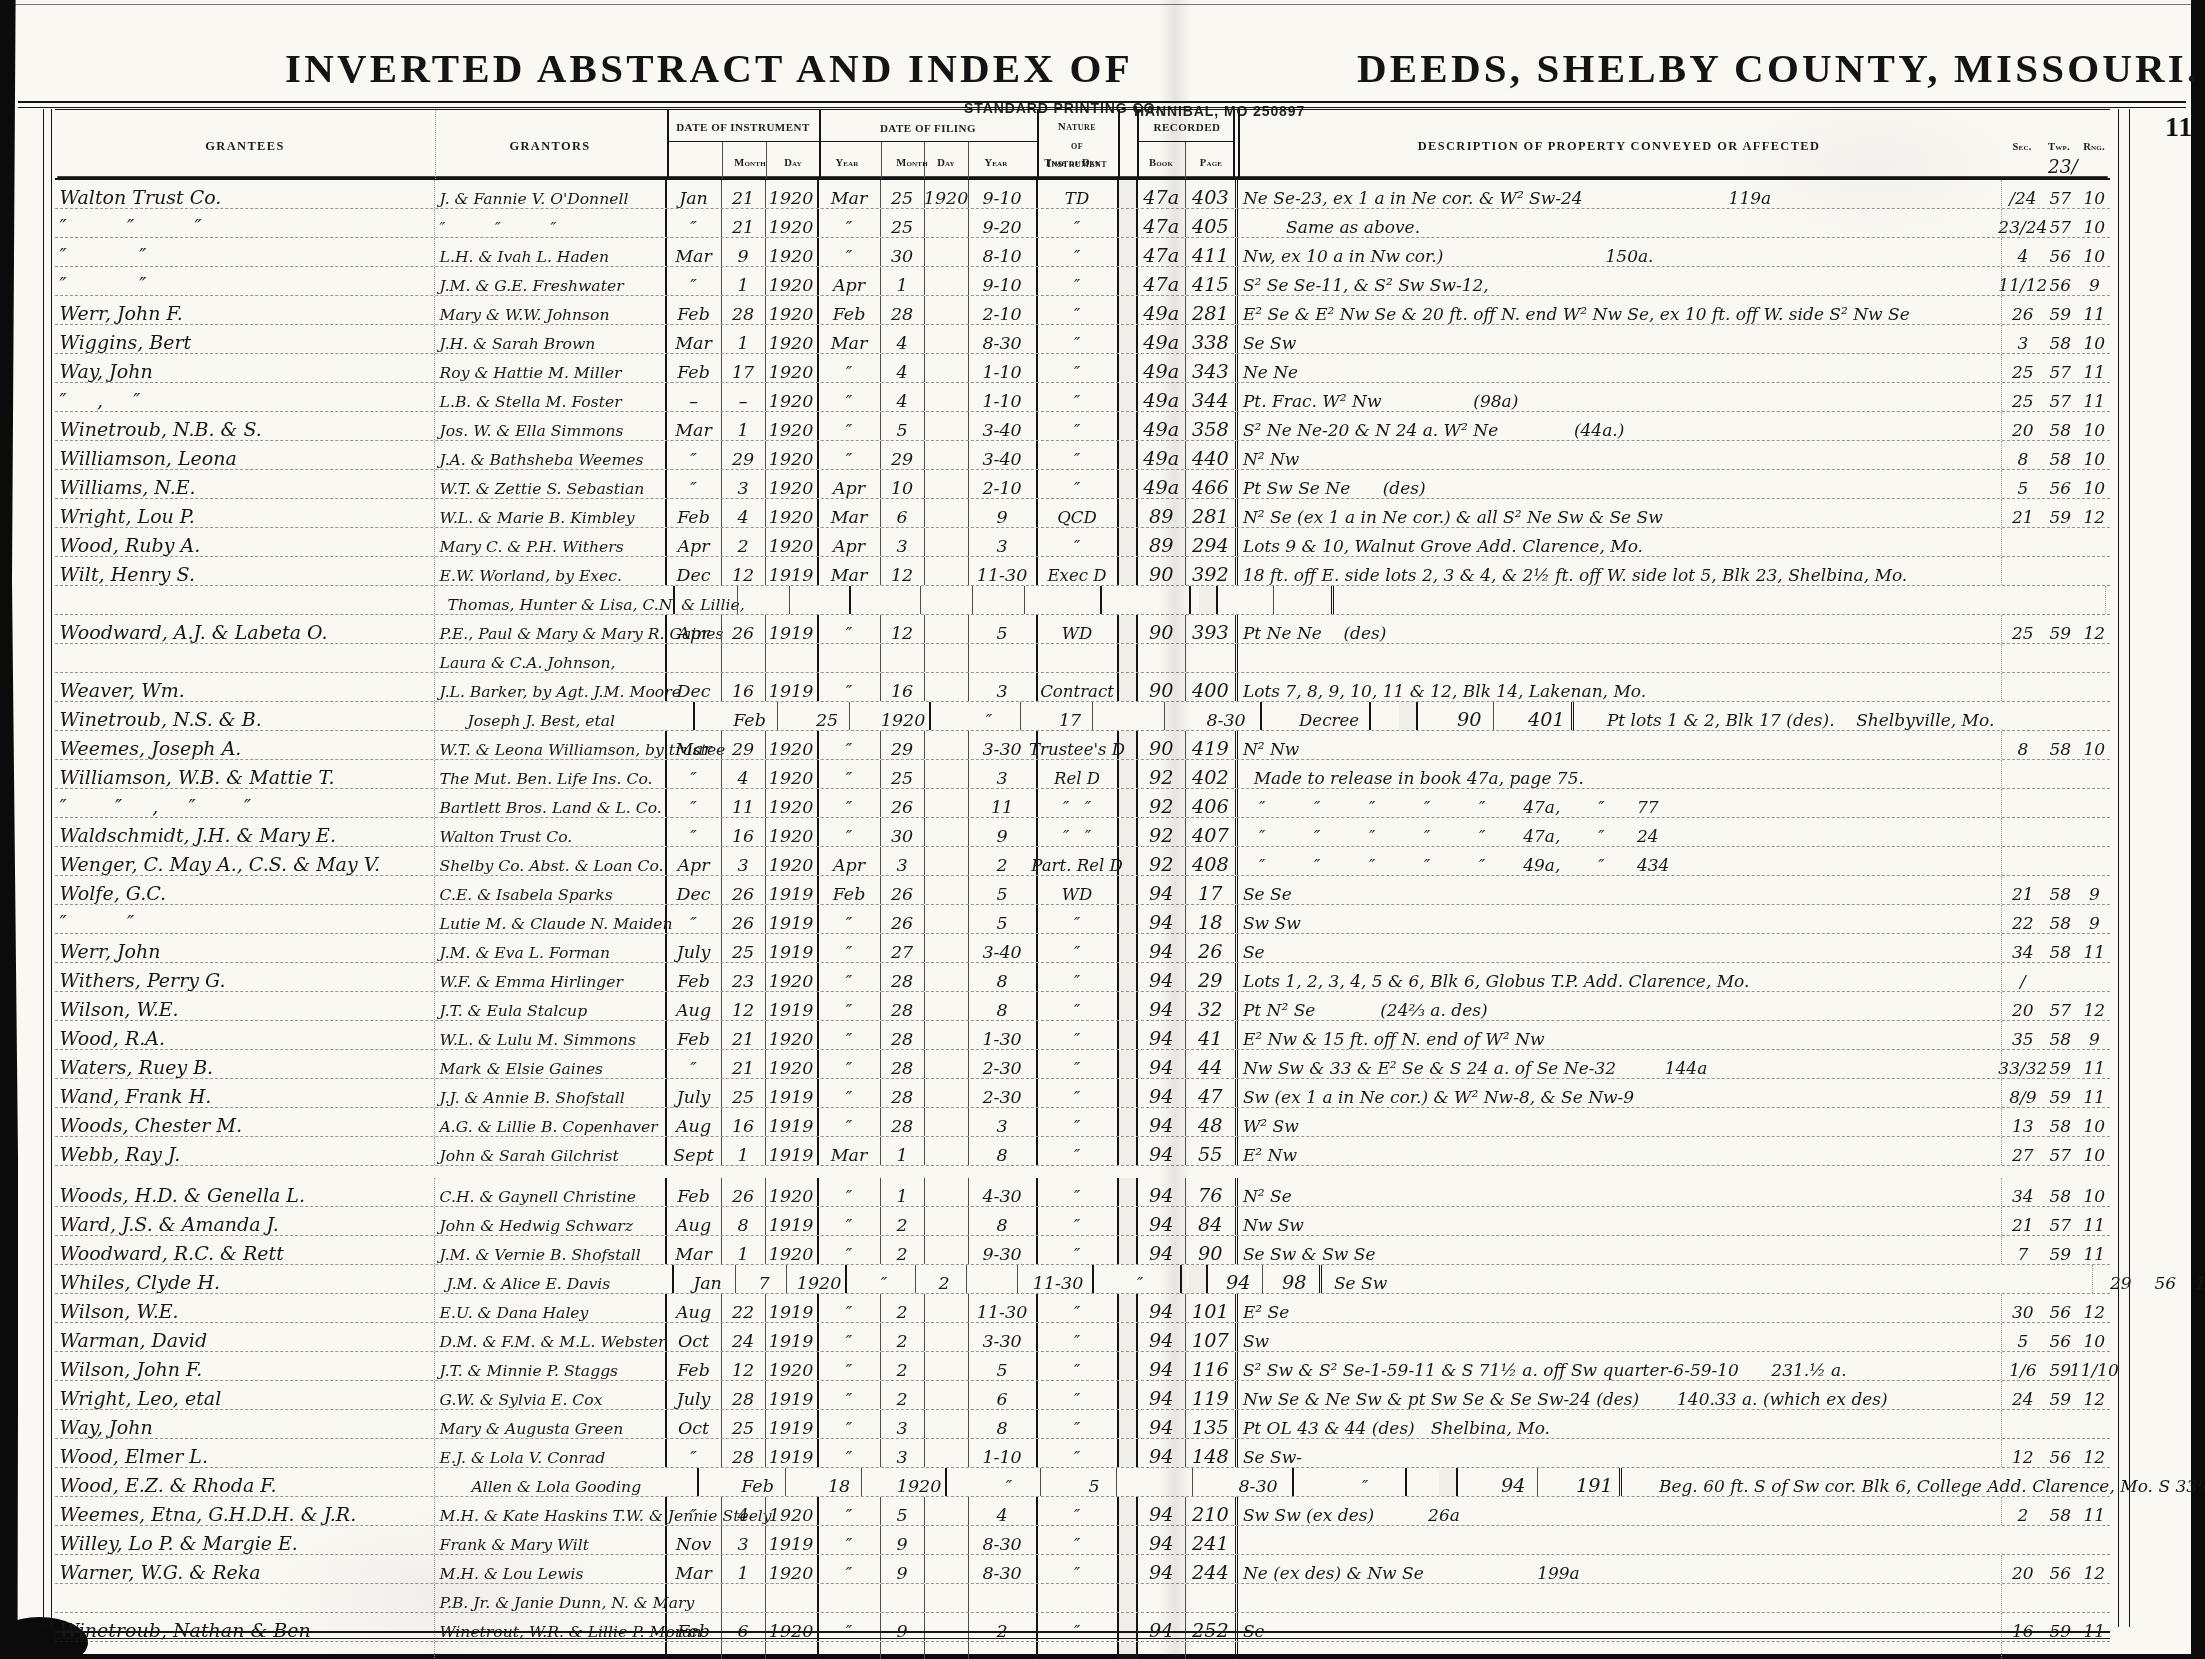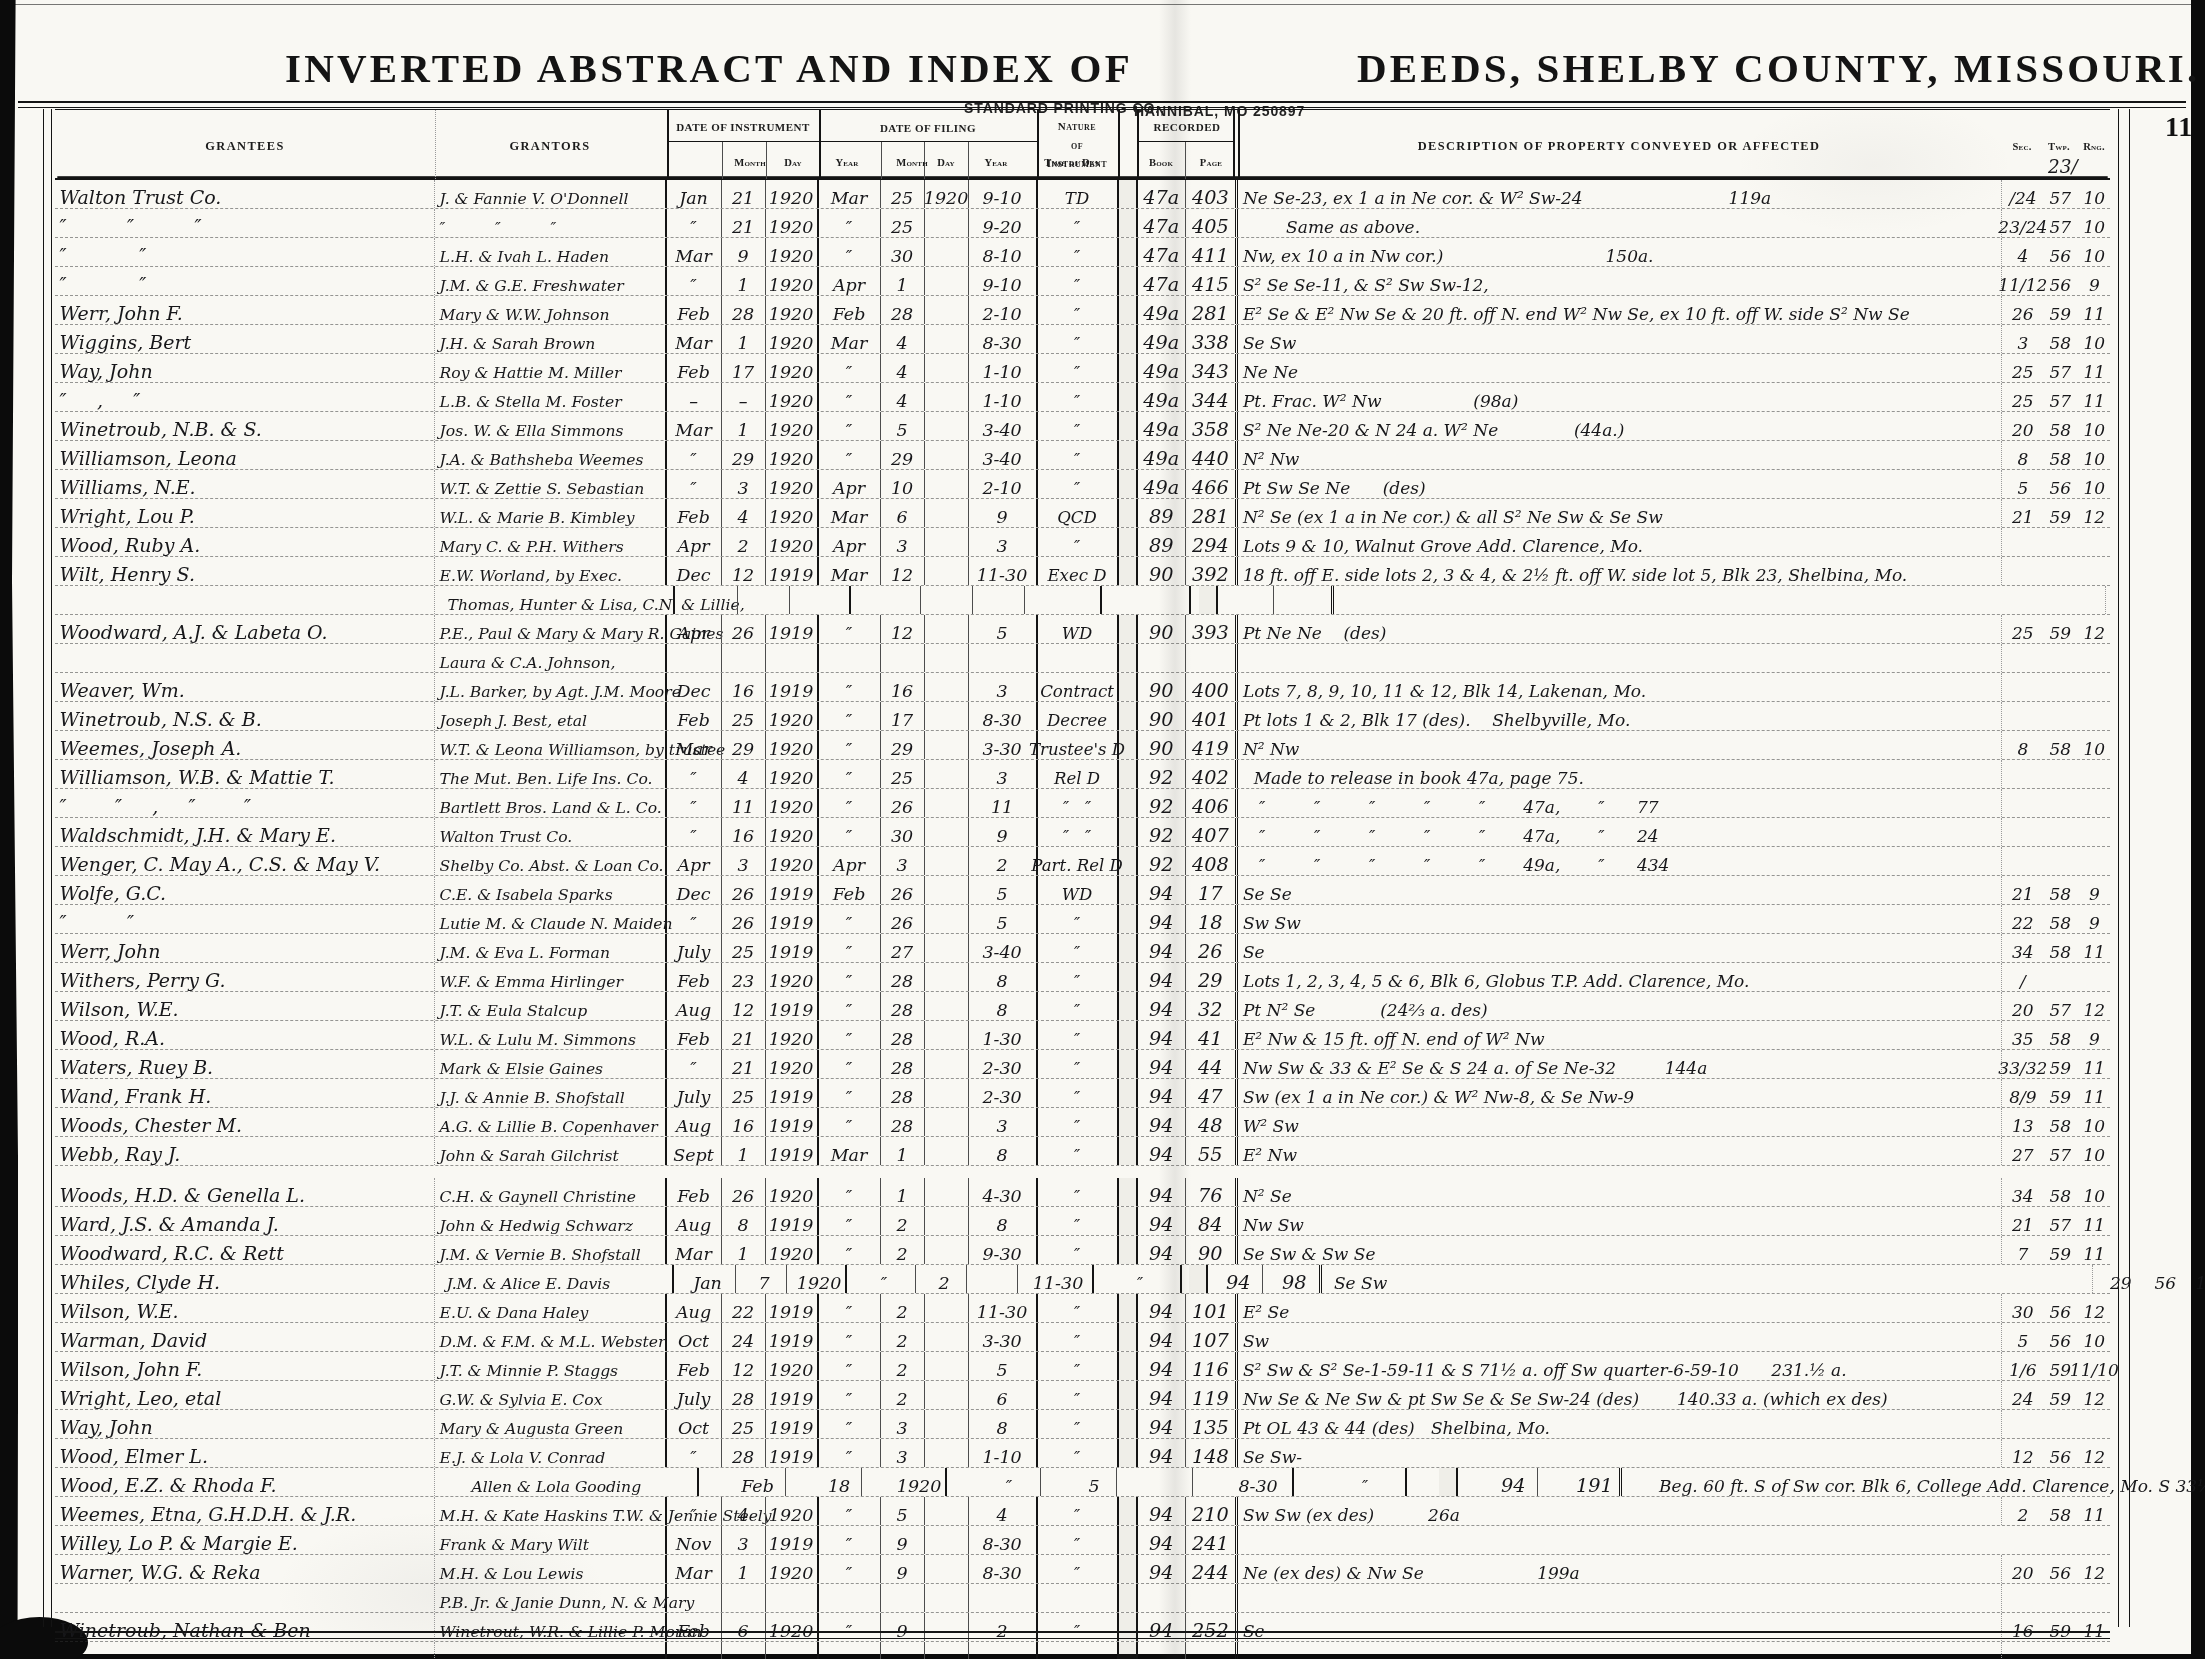--- a/index.html
+++ b/index.html
@@ -938,21 +938,21 @@
           <div class="c bdbl ctr">
             <span class="hand hw-bk">400</span>
           </div>
           <div class="c bdot">
             <span class="hand hw-d">Lots 7, 8, 9, 10, 11 &amp; 12, Blk 14, Lakenan, Mo.</span>
           </div>
           <div class="c  ctr"></div>
           <div class="c  ctr"></div>
           <div class="c  ctr"></div>
         </div>
-        <div class="slot" style="grid-template-columns: 380px 232px 55px 44px 53px 62px 44px 44px 69px 81px 19.3px 48px 52px 764px 42px 33px 35px;">
+        <div class="slot" style="grid-template-columns: 380px 232px 55px 44px 53px 62px 44px 44px 69px 81px 19.3px 48px 52px 764px 42px 33px 35px; gap: 28px;">
           <div class="c bdot">
             <span class="hand hw-g">Winetroub, N.S. &amp; B.</span>
           </div>
           <div class="c bheavy">
             <span class="hand hw-r">Joseph J. Best, etal</span>
           </div>
           <div class="c bthin ctr">
             <span class="hand hw-dt">Feb</span>
           </div>
           <div class="c bthin ctr">

